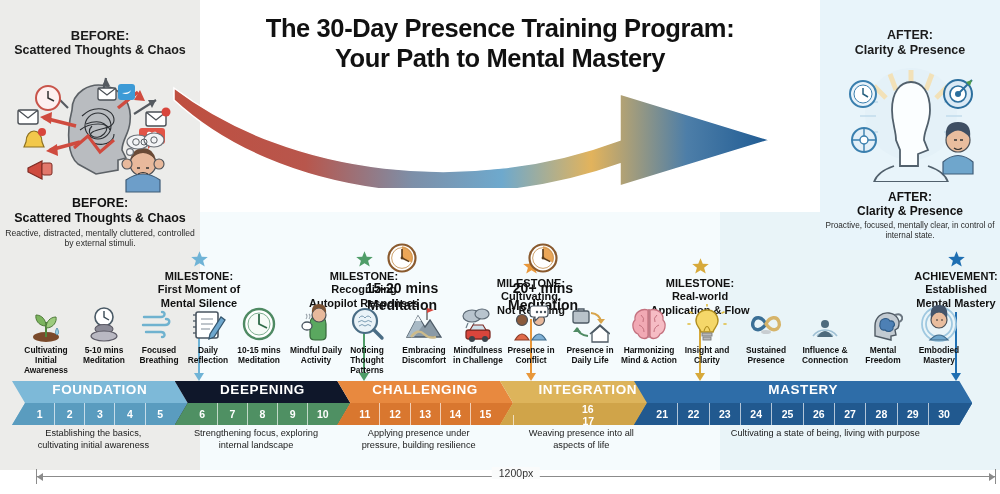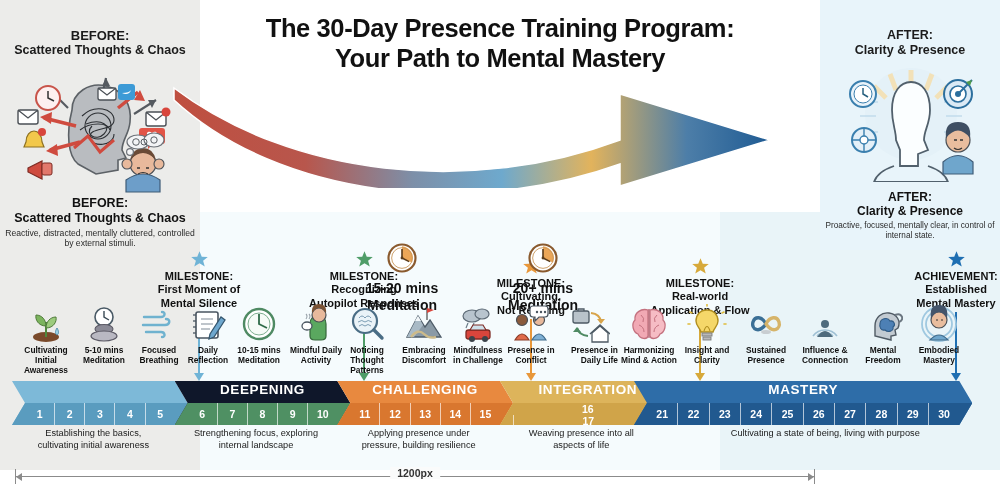--- a/index.html
+++ b/index.html
@@ -69,21 +69,21 @@
                   font-size:13.5px; font-weight:bold; color:#fff; letter-spacing:0.6px; }
   .daycells { position:absolute; left:0; top:22px; width:100%; height:22px; display:flex; }
   .daycell { flex:1; display:flex; align-items:center; justify-content:center;
              font-size:10.5px; font-weight:bold; color:#fff;
              border-left:1px solid rgba(255,255,255,.65); }
   .daycell:first-child { border-left:none; }
 
   .pdesc { position:absolute; text-align:center; font-size:9.2px; color:#1a1a1a; line-height:1.25; }
 
   
-  .ruler { position:absolute; left:15px; top:466px; width:800px; height:22px;font-weight:bold; }
+  .ruler { position:absolute; left:36px; top:466px; width:960px; height:22px; }
   .ruler .line { position:absolute; left:0; top:10px; width:100%; height:1px; background:#8b8b8b; }
   .ruler .cap { position:absolute; top:3px; width:1px; height:15px; background:#8b8b8b; }
   .ruler .lblwrap { position:absolute; left:50%; transform:translateX(-50%); top:1px;
                     background:#fafbfb; padding:0 7px; font-size:10.5px; color:#333; }
   .ruler .ah { position:absolute; width:0;height:0; border-top:4px solid transparent;
                border-bottom:4px solid transparent; top:6.5px;}
 </style>
 </head>
 <body>
 
@@ -493,21 +493,21 @@
       <path d="M22,2 h12 a3,3 0 0 1 3,3 v5 a3,3 0 0 1 -3,3 h-6 l-4,4 v-4 h-2 a3,3 0 0 1 -3,-3 v-5 a3,3 0 0 1 3,-3z" fill="#fff" stroke="#4a5560" stroke-width="1.2"></path>
       <g fill="#4a5560">
               <circle cx="26" cy="8" r="1.2"></circle>
               <circle cx="30" cy="8" r="1.2"></circle>
               <circle cx="34" cy="8" r="1.2"></circle>
             </g>
           </svg>
         </div>
         <div class="nm">Presence in Conflict</div>
       </div>
-      <div class="act" style="left: 562px; top: 302px; width: 56px; text-align: right;">
+      <div class="act" style="left: 562px; top: 302px; width: 56px;">
         <div class="ico">
           <svg width="40" height="40" viewBox="0 0 40 40">
       <rect x="3" y="7" width="16" height="12" rx="2" fill="#b9c3ca" stroke="#4d5a64" stroke-width="1.3"></rect>
       <path d="M8,7 V5 h6 v2" fill="none" stroke="#4d5a64" stroke-width="1.3"></path>
       <path d="M21,9 q9,1 10,9" fill="none" stroke="#d8a44a" stroke-width="2.2"></path>
       <polygon points="31,20 27,15 35,15" fill="#d8a44a"></polygon>
       <path d="M22,38 L22,29 L30,22 L38,29 L38,38 Z" fill="#fff" stroke="#4d5a64" stroke-width="1.3"></path>
       <path d="M20,30 L30,21 L40,30" fill="none" stroke="#4d5a64" stroke-width="1.5"></path>
       <path d="M18,32 q-9,-1 -11,-8" fill="none" stroke="#4f8a63" stroke-width="2.2"></path>
       <polygon points="7,23 11,28 3,28" fill="#4f8a63"></polygon>
@@ -601,20 +601,21 @@
             </g>
           </svg>
         </div>
         <div class="nm">Embodied Mastery</div>
       </div>
     </div>
 
   <div class="phases" id="phase-layer">
       <div class="phase" style="left: 0px; width: 175.667px;">
         <div class="band" style="background:#7db9d8;clip-path:polygon(0 0, calc(100% - 13px) 0, 100% 50%, calc(100% - 13px) 100%, 0 100%, 13px 50%);-webkit-clip-path:polygon(0 0, calc(100% - 13px) 0, 100% 50%, calc(100% - 13px) 100%, 0 100%, 13px 50%);">
+       <div class="pname">FOUNDATION</div>
        <div class="daycells" style="background:#5a9cbf;padding-left:13px;padding-right:13px;">
             <div class="daycell">1</div>
             <div class="daycell">2</div>
             <div class="daycell">3</div>
             <div class="daycell">4</div>
             <div class="daycell">5</div>
           </div>
      </div>
       </div>
       <div class="phase" style="left: 162.667px; width: 175.667px;">

